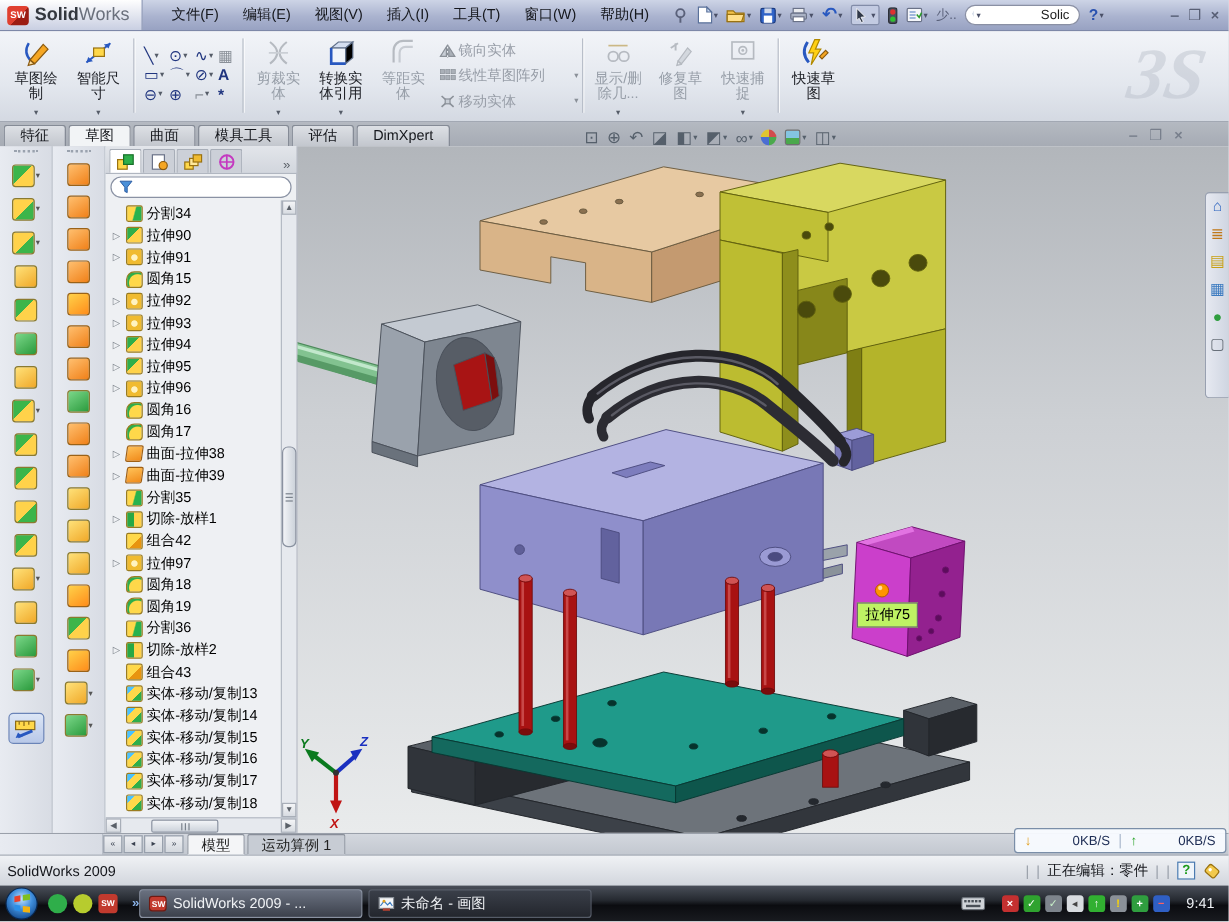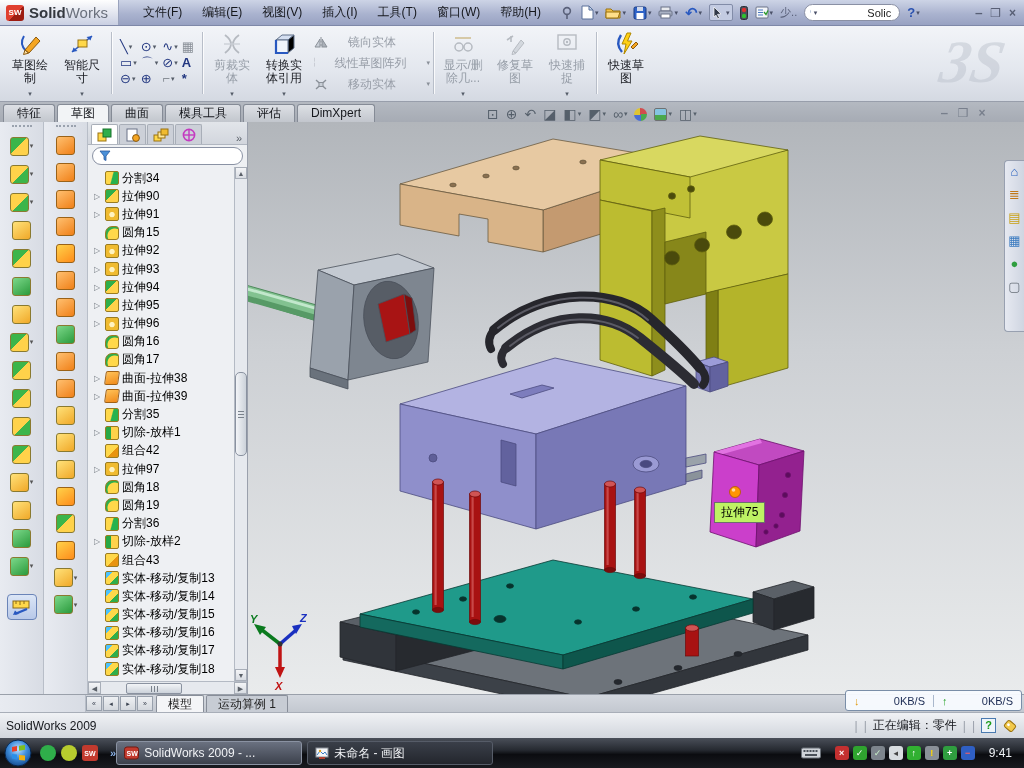--- a/index.html
+++ b/index.html
@@ -33,21 +33,21 @@
   .rbtn .rlab { width:44px; line-height:13px; word-break:break-all; }
   .rbtn .rlab.w48 { width:50px; }
   .rbtn .rdd { font-size:7px; color:#555c68; margin-top:auto; }
   .rbtn.dis { color:#979ea8; }
   .rbtn.dis .ricon { opacity:.55; }
   .sgrid { display:grid; grid-template-columns:repeat(4,auto); column-gap:4px; row-gap:2px; align-content:center; padding:0 5px; }
   .sg { display:flex; align-items:center; gap:1px; color:#20357f; font-size:13px; line-height:14px; }
   .sg .dd { font-size:7px; color:#555c68; }
   .sg.gray { color:#8a9098; }
   .rlist { display:flex; flex-direction:column; justify-content:center; gap:4px; width:120px; padding-left:4px; }
-  .rlist .rrow { display:flex; align-items:center; gap:20px; color:#989ea8; white-space:nowrap; }
+  .rlist .rrow { display:flex; align-items:center; gap:2px; color:#989ea8; white-space:nowrap; }
   .rlist .rrow .dd { margin-left:auto; font-size:7px; color:#8a9098; }
   .wm { position:absolute; right:20px; top:2px; font-family:"Liberation Serif",serif; font-style:italic; font-weight:bold; font-size:60px; color:#b9bfca; opacity:.45; transform:skewX(-10deg); }
 
   
   .tabrow { height:20px; background:linear-gradient(180deg,#b4b9c1,#a6abb4); display:flex; align-items:flex-end; padding-left:3px; position:relative; }
   .ctab { height:18px; line-height:17px; padding:0 13px; background:linear-gradient(#dde0e5,#c2c6cd); border:1px solid #858b96; border-bottom:none; border-radius:3px 3px 0 0; margin-right:2px; color:#15171c; }
   .ctab.active { background:#f2f4f6; }
 
   
   .main { position:relative; height:572px; display:flex; background:#dfe2e8; }
@@ -311,20 +311,29 @@
       <span class="ricon">
           <svg width="26" height="26">
             <polygon points="5,9 11,4 23,4 17,9" fill="#d4def0" stroke="#60708a"></polygon>
             <polygon points="17,9 23,4 23,17 17,22" fill="#aab e d8" fill-opacity="1" stroke="#60708a"></polygon>
             <rect x="5" y="9" width="12" height="13" fill="#f0f4fa" stroke="#60708a"></rect>
             <path d="M5,9 v13 h12" fill="none" stroke="#2858c0" stroke-width="2.2"></path>
           </svg>
         </span>
       <span class="rlab">转换实体引用</span>
       <span class="rdd">▾</span>
+    </div>
+    <div class="rbtn dis">
+      <span class="ricon">
+          <svg width="24" height="24">
+            <path d="M4,20 v-10 a8,8 0 0 1 8,-8 h8" fill="none" stroke="#8a9098" stroke-width="1.8"></path>
+            <path d="M9,20 v-8 a5,5 0 0 1 5,-5 h6" fill="none" stroke="#aab0b8" stroke-width="1.8"></path>
+          </svg>
+        </span>
+      <span class="rlab">等距实体</span>
     </div>
     <div class="rlist">
       <div class="rrow">
         <svg width="14" height="13">
             <polygon points="1,11 6,3 6,11" fill="#c8ced6" stroke="#8a9098"></polygon>
             <polygon points="13,11 8,3 8,11" fill="#aab0b8" stroke="#8a9098"></polygon>
             <line x1="7" y1="1" x2="7" y2="12" stroke="#8a9098" stroke-dasharray="2,1.5"></line>
           </svg>
         <span>镜向实体</span>
       </div>

